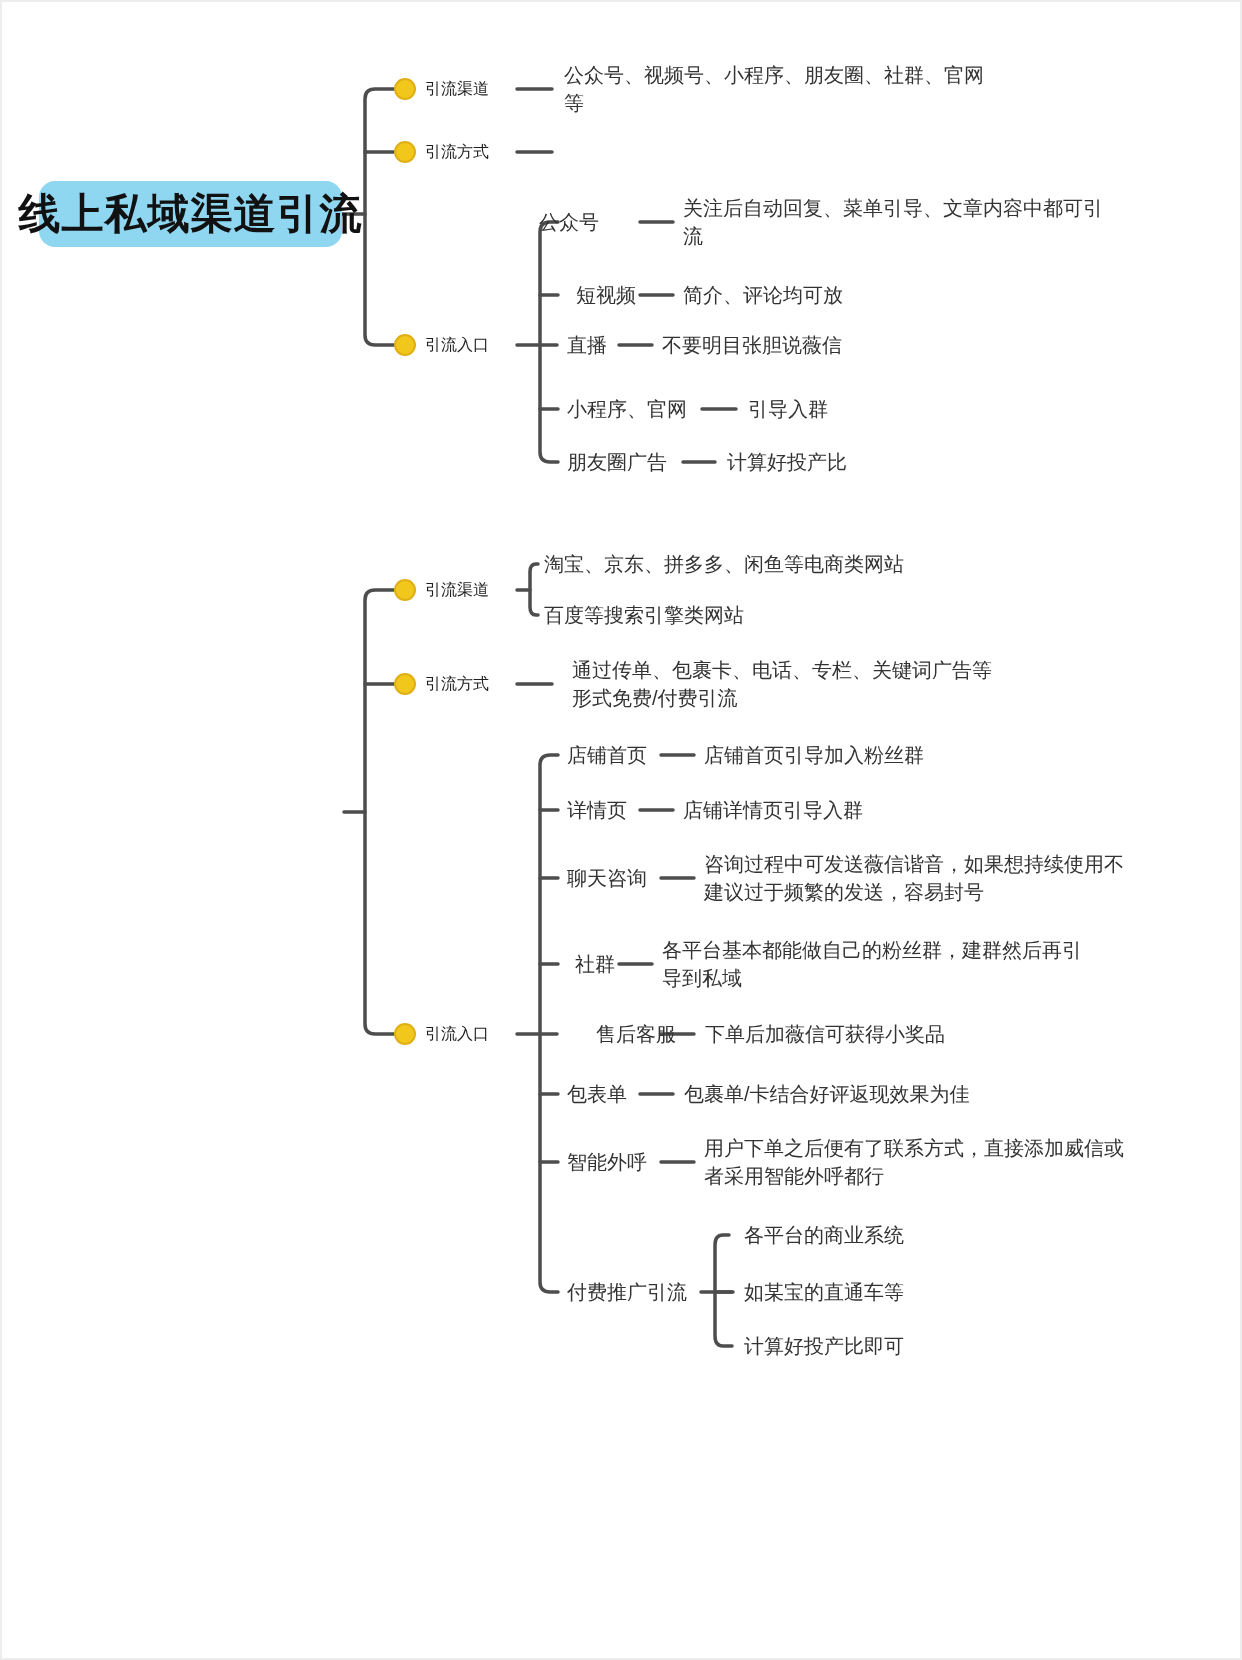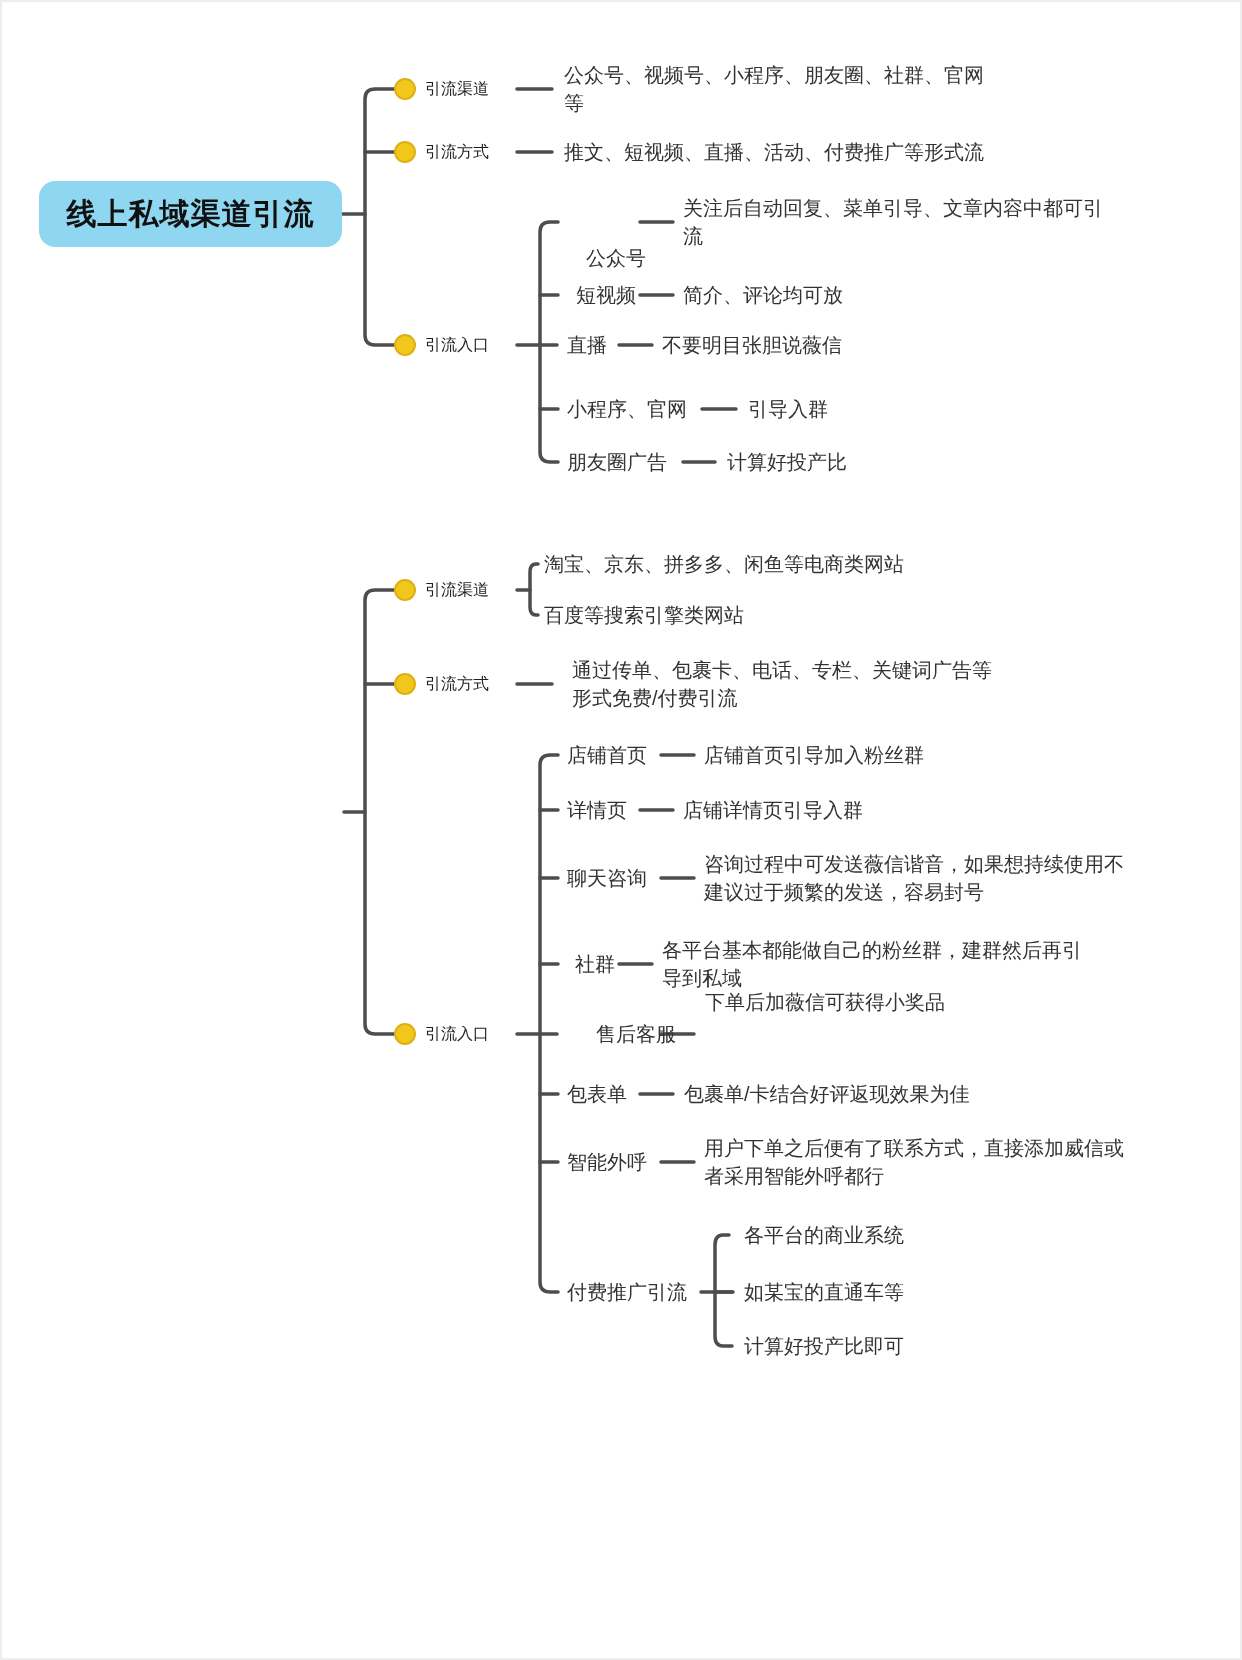--- a/index.html
+++ b/index.html
@@ -14,21 +14,21 @@
   .canvas{
     position:relative;width:1242px;height:1660px;background:#ffffff;
     font-family:"Liberation Sans","DejaVu Sans",sans-serif;
     overflow:hidden;border:2px solid #ededed;box-sizing:border-box;
   }
   svg.wires{position:absolute;left:0;top:0;pointer-events:none;}
   .root{
     position:absolute;left:37px;width:303px;height:66px;
     background:var(--root_fill);border-radius:16px;
     display:flex;align-items:center;justify-content:center;
-    font-size:30px;font-weight:700;color:#111;white-space:nowrap;
+    font-size:42px;font-weight:700;color:#111;white-space:nowrap;
     letter-spacing:1px;
   }
   .dot{
     position:absolute;width:22px;height:22px;border-radius:50%;
     background:var(--dot_fill);border:2px solid var(--dot_border);
     box-sizing:border-box;
   }
   .blabel{
     position:absolute;transform:translateY(-50%);
     font-size:16px;font-weight:400;color:var(--label_text);white-space:nowrap;
@@ -101,25 +101,24 @@
   <div class="root" style="top:179px;">线上私域渠道引流</div>
 
   <span class="dot" style="left:392px;top:76px;"></span>
   <span class="dot" style="left:392px;top:139px;"></span>
   <span class="dot" style="left:392px;top:332px;"></span>
 
   <div class="blabel" style="left:423px;top:87px;">引流渠道</div>
   <div class="desc wrap" style="left:562px;top:87px;">公众号、视频号、小程序、朋友圈、社群、官网等</div>
 
   <div class="blabel" style="left:423px;top:150px;">引流方式</div>
-  <div class="desc" style="left:562px;top:150px;">推文、短视频、直播、活动、付费推广等形式流</div>
 
   <div class="blabel" style="left:423px;top:343px;">引流入口</div>
 
-  <div class="clabel" style="left:584px;top:220px;margin-top:36px;">公众号</div>
+  <div class="clabel" style="left:537px;top:220px;">公众号</div>
   <div class="desc wrap" style="left:681px;top:220px;">关注后自动回复、菜单引导、文章内容中都可引流</div>
 
   <div class="clabel" style="left:574px;top:293px;text-align:center;">短视频</div>
   <div class="desc" style="left:681px;top:293px;">简介、评论均可放</div>
 
   <div class="clabel" style="left:565px;top:343px;">直播</div>
   <div class="desc" style="left:660px;top:343px;">不要明目张胆说薇信</div>
 
   <div class="clabel" style="left:565px;top:407px;">小程序、官网</div>
   <div class="desc" style="left:746px;top:407px;">引导入群</div>
@@ -147,21 +146,21 @@
   <div class="clabel" style="left:565px;top:808px;">详情页</div>
   <div class="desc" style="left:681px;top:808px;">店铺详情页引导入群</div>
 
   <div class="clabel" style="left:565px;top:876px;">聊天咨询</div>
   <div class="desc wrap" style="left:702px;top:876px;">咨询过程中可发送薇信谐音，如果想持续使用不建议过于频繁的发送，容易封号</div>
 
   <div class="clabel" style="left:565px;top:962px;margin-left:8px;">社群</div>
   <div class="desc wrap" style="left:660px;top:962px;">各平台基本都能做自己的粉丝群，建群然后再引导到私域</div>
 
   <div class="clabel" style="left:594px;top:1032px;">售后客服</div>
-  <div class="desc" style="left:703px;top:1000px;">下单后加薇信可获得小奖品</div>
+  <div class="desc" style="left:703px;top:1032px;">下单后加薇信可获得小奖品</div>
 
   <div class="clabel" style="left:565px;top:1092px;">包表单</div>
   <div class="desc" style="left:682px;top:1092px;">包裹单/卡结合好评返现效果为佳</div>
 
   <div class="clabel" style="left:565px;top:1160px;">智能外呼</div>
   <div class="desc wrap" style="left:702px;top:1160px;">用户下单之后便有了联系方式，直接添加威信或者采用智能外呼都行</div>
 
   <div class="clabel" style="left:565px;top:1290px;">付费推广引流</div>
   <div class="desc" style="left:742px;top:1233px;">各平台的商业系统</div>
   <div class="desc" style="left:742px;top:1290px;">如某宝的直通车等</div>

